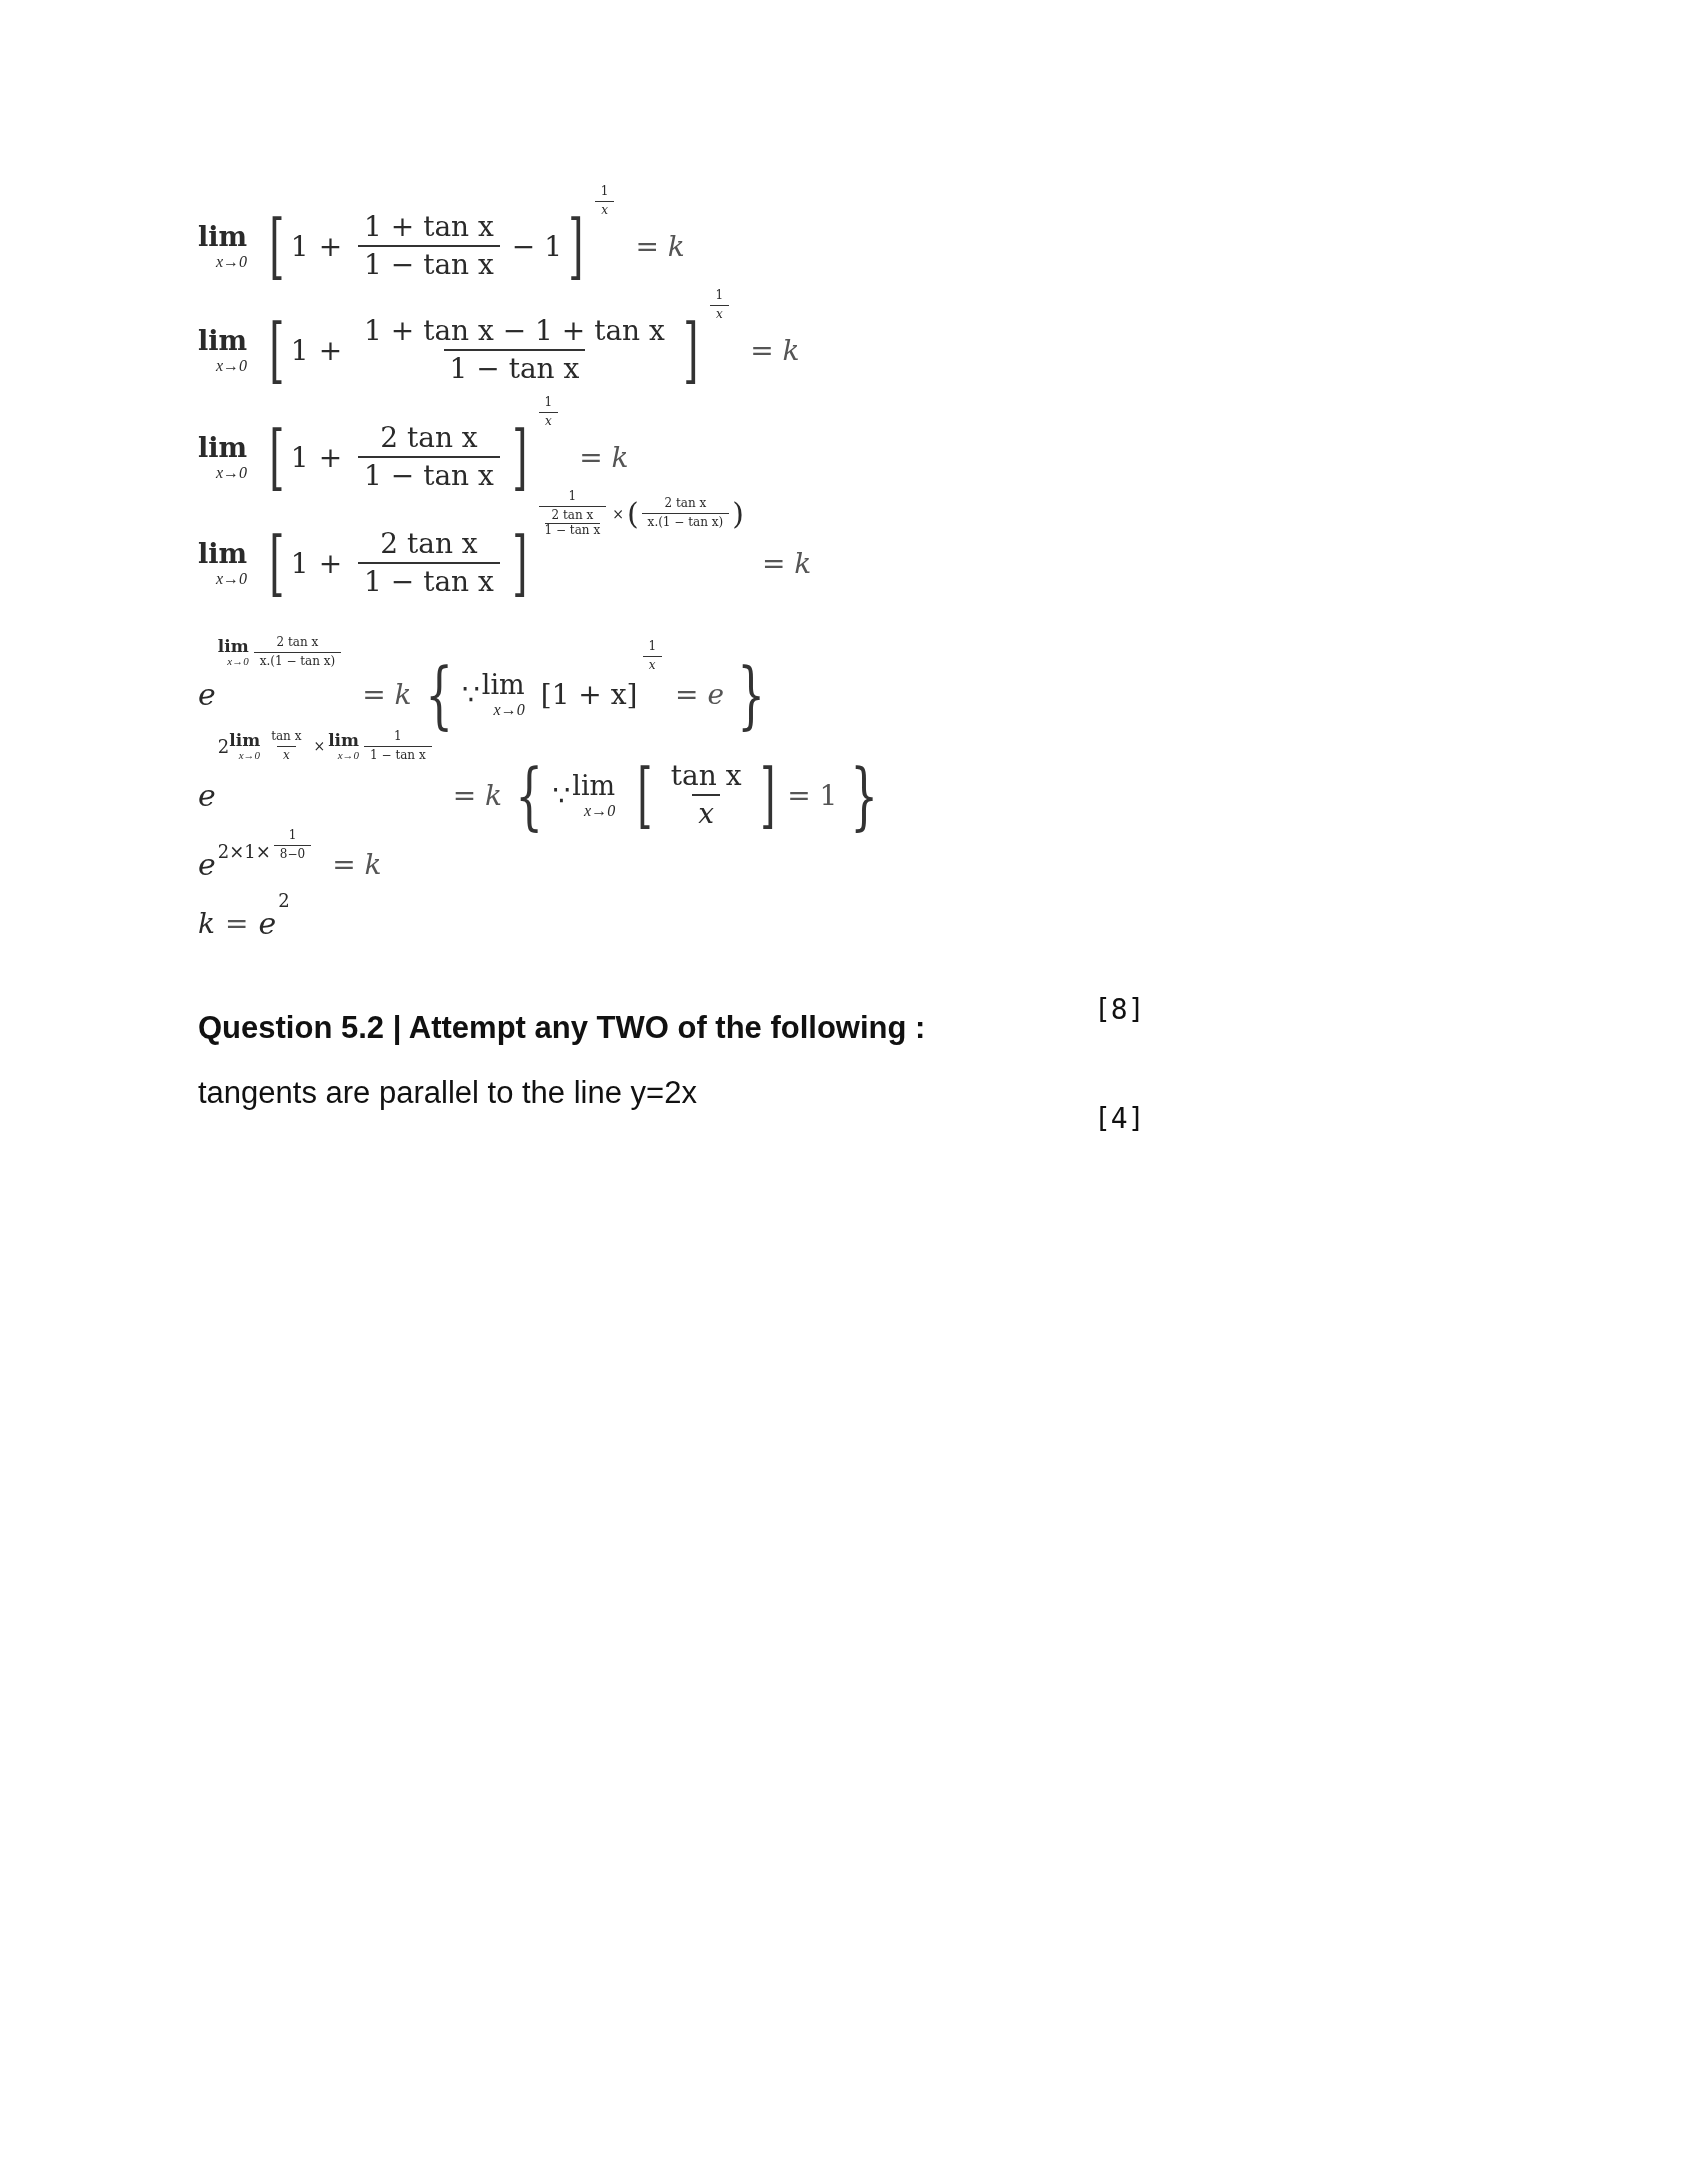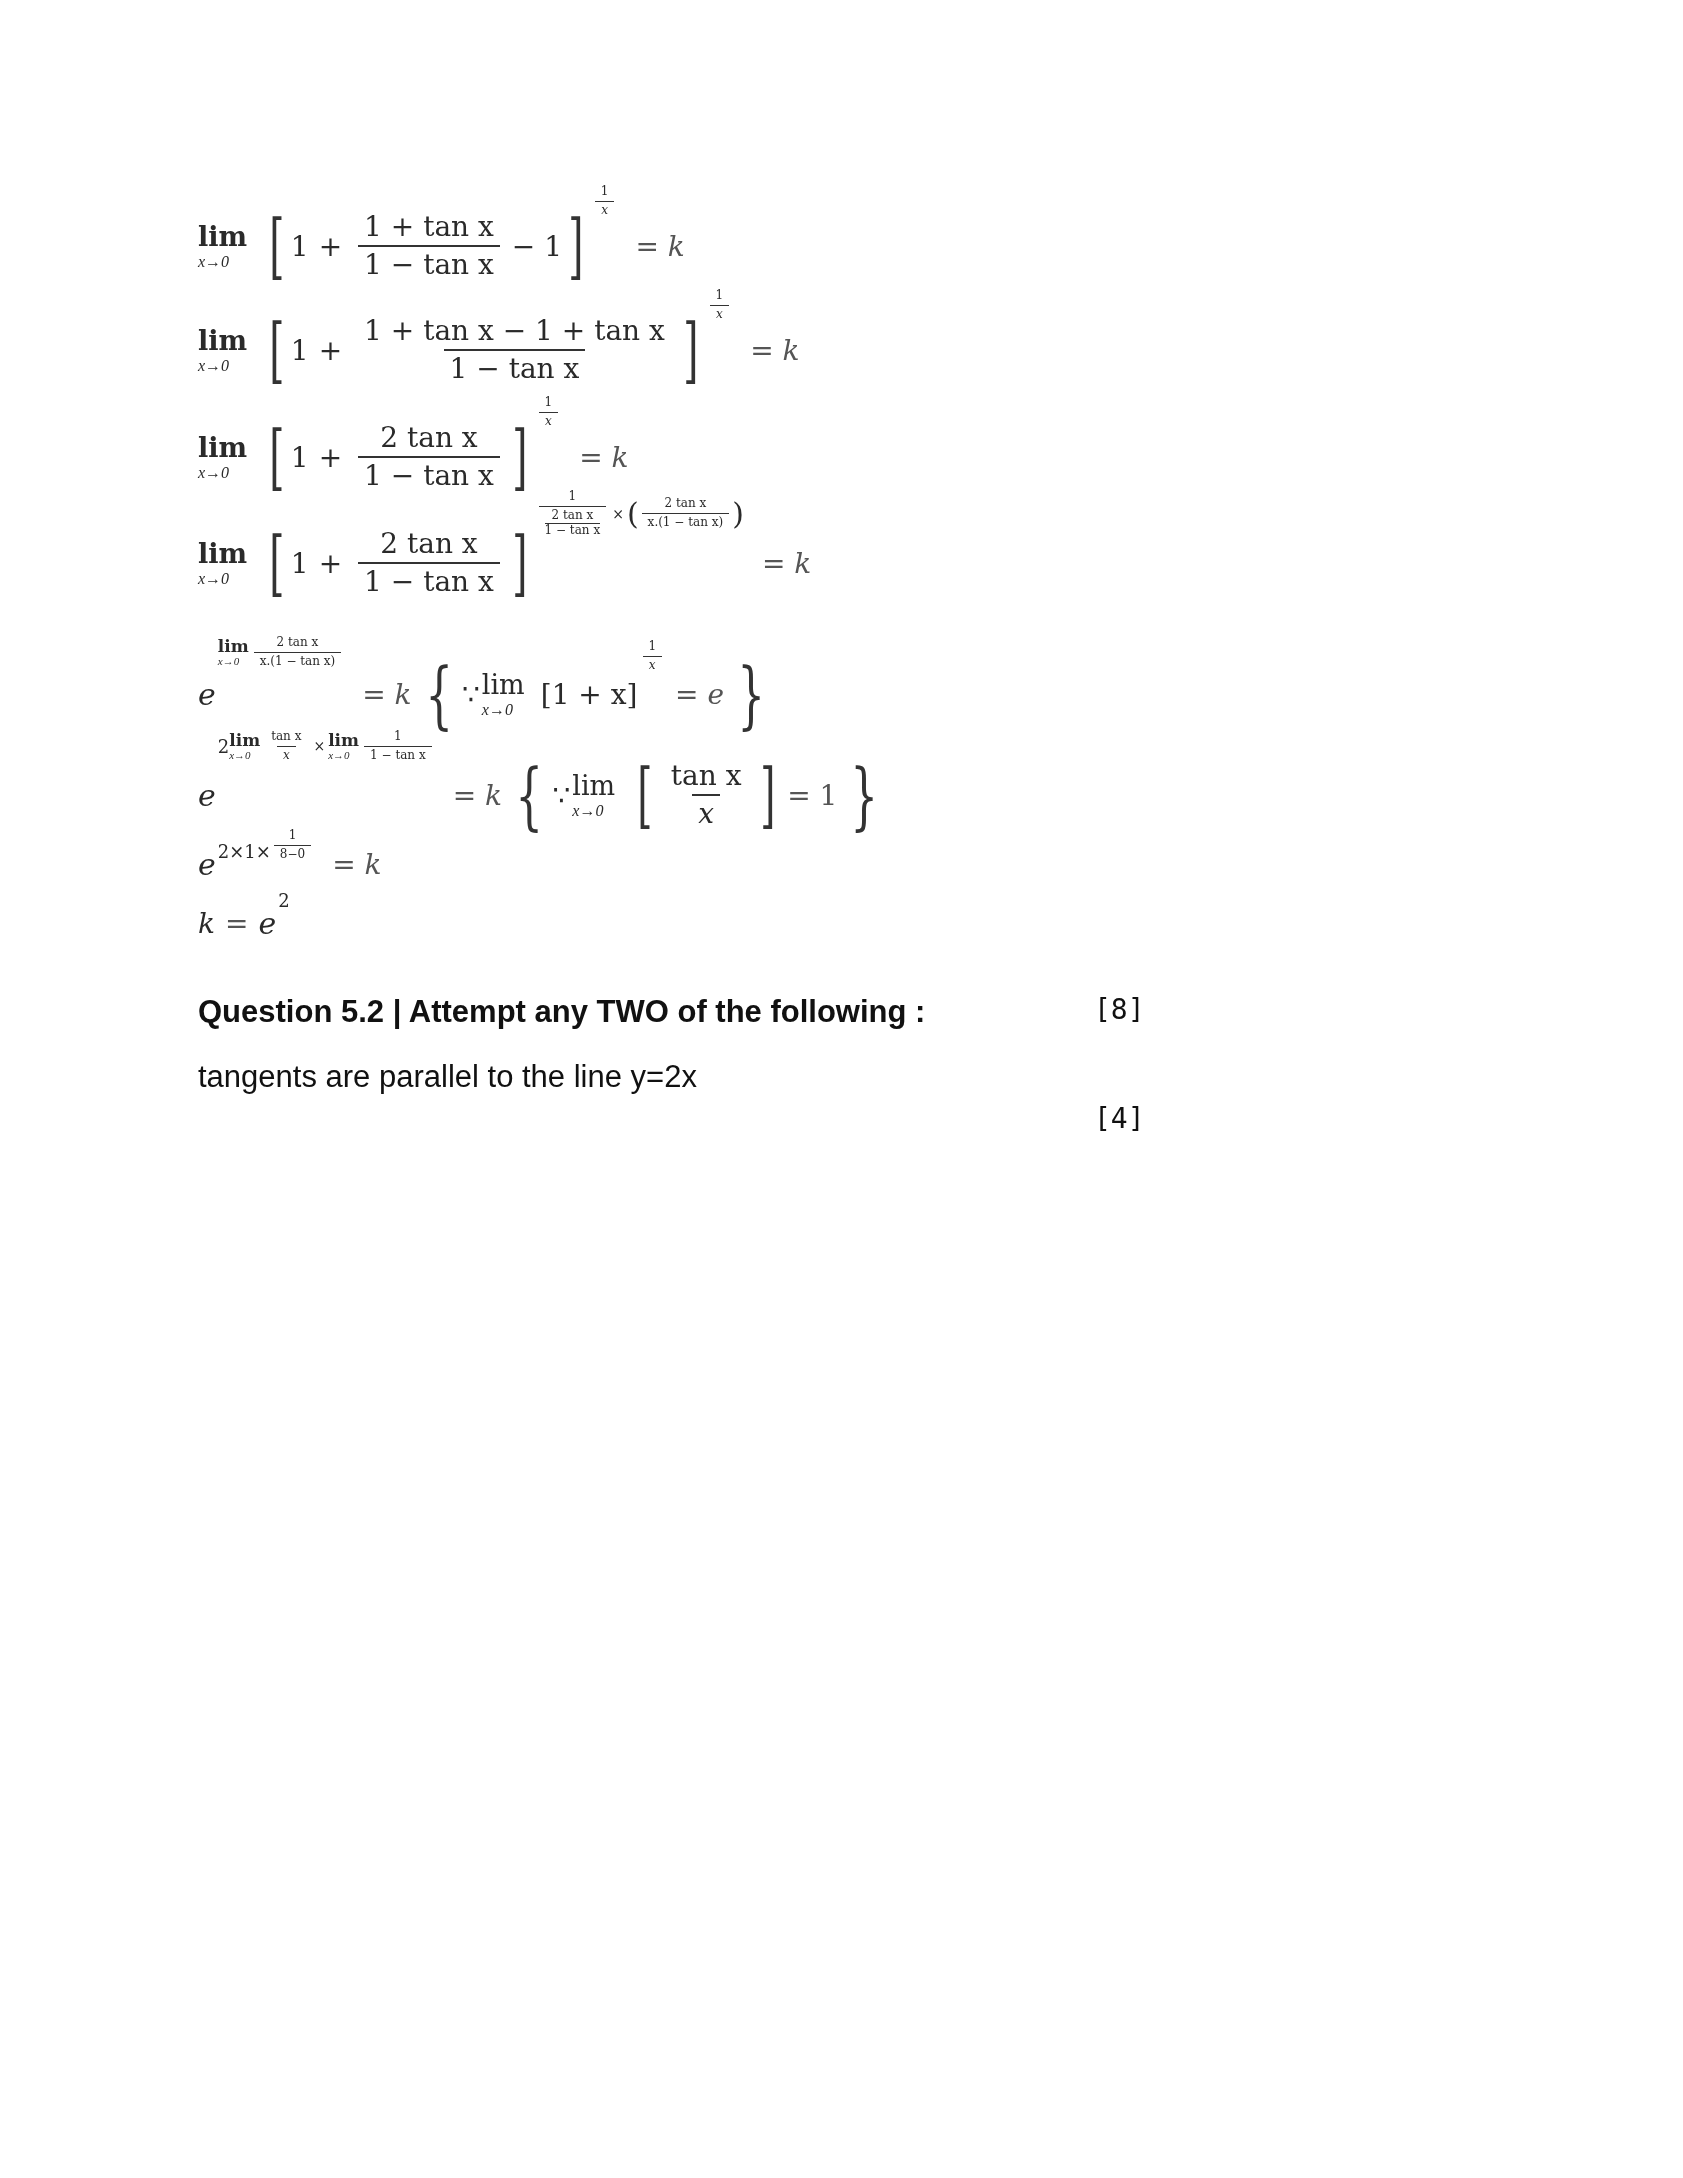--- a/index.html
+++ b/index.html
@@ -21,21 +21,21 @@
       left: 198px;
       display: flex;
       align-items: center;
       white-space: nowrap;
       font-size: 28px;
     }
     .mi { font-style: italic; }
     .lim {
       display: inline-flex;
       flex-direction: column;
-      align-items: flex-start;
+      align-items: flex-end;
       margin-right: 16px;
       line-height: 1;
     }
     .lim .word { font-size: 27px; font-weight: bold; }
     .lim .sub { font-size: 16px; margin-top: 4px; font-family: Liberation Serif, serif; }
     .lim.small .word { font-size: 17px; }
     .lim.small .sub { font-size: 11px; margin-top: 1px; }
     .bracket {
       font-size: 71px;
       line-height: 1;
@@ -74,20 +74,21 @@
     .eq { margin: 0 14px 0 18px; color: #555; }
     .sup .op { margin: 0 3px; font-size: 14px; }
     .paren { font-size: 30px; line-height: 1; font-weight: 200; }
     .text {
       position: absolute;
       left: 198px;
       font-family: "Liberation Sans", sans-serif;
       font-size: 31px;
       line-height: 44px;
       color: #111111;
+      margin-top: 16px;
     }
     .text b { font-weight: bold; }
     .marks {
       position: absolute;
       font-family: "DejaVu Sans Mono", "Liberation Mono", monospace;
       font-size: 28px;
       color: #111;
     }
     .eline { font-style: italic; font-size: 30px; }
   </style>

